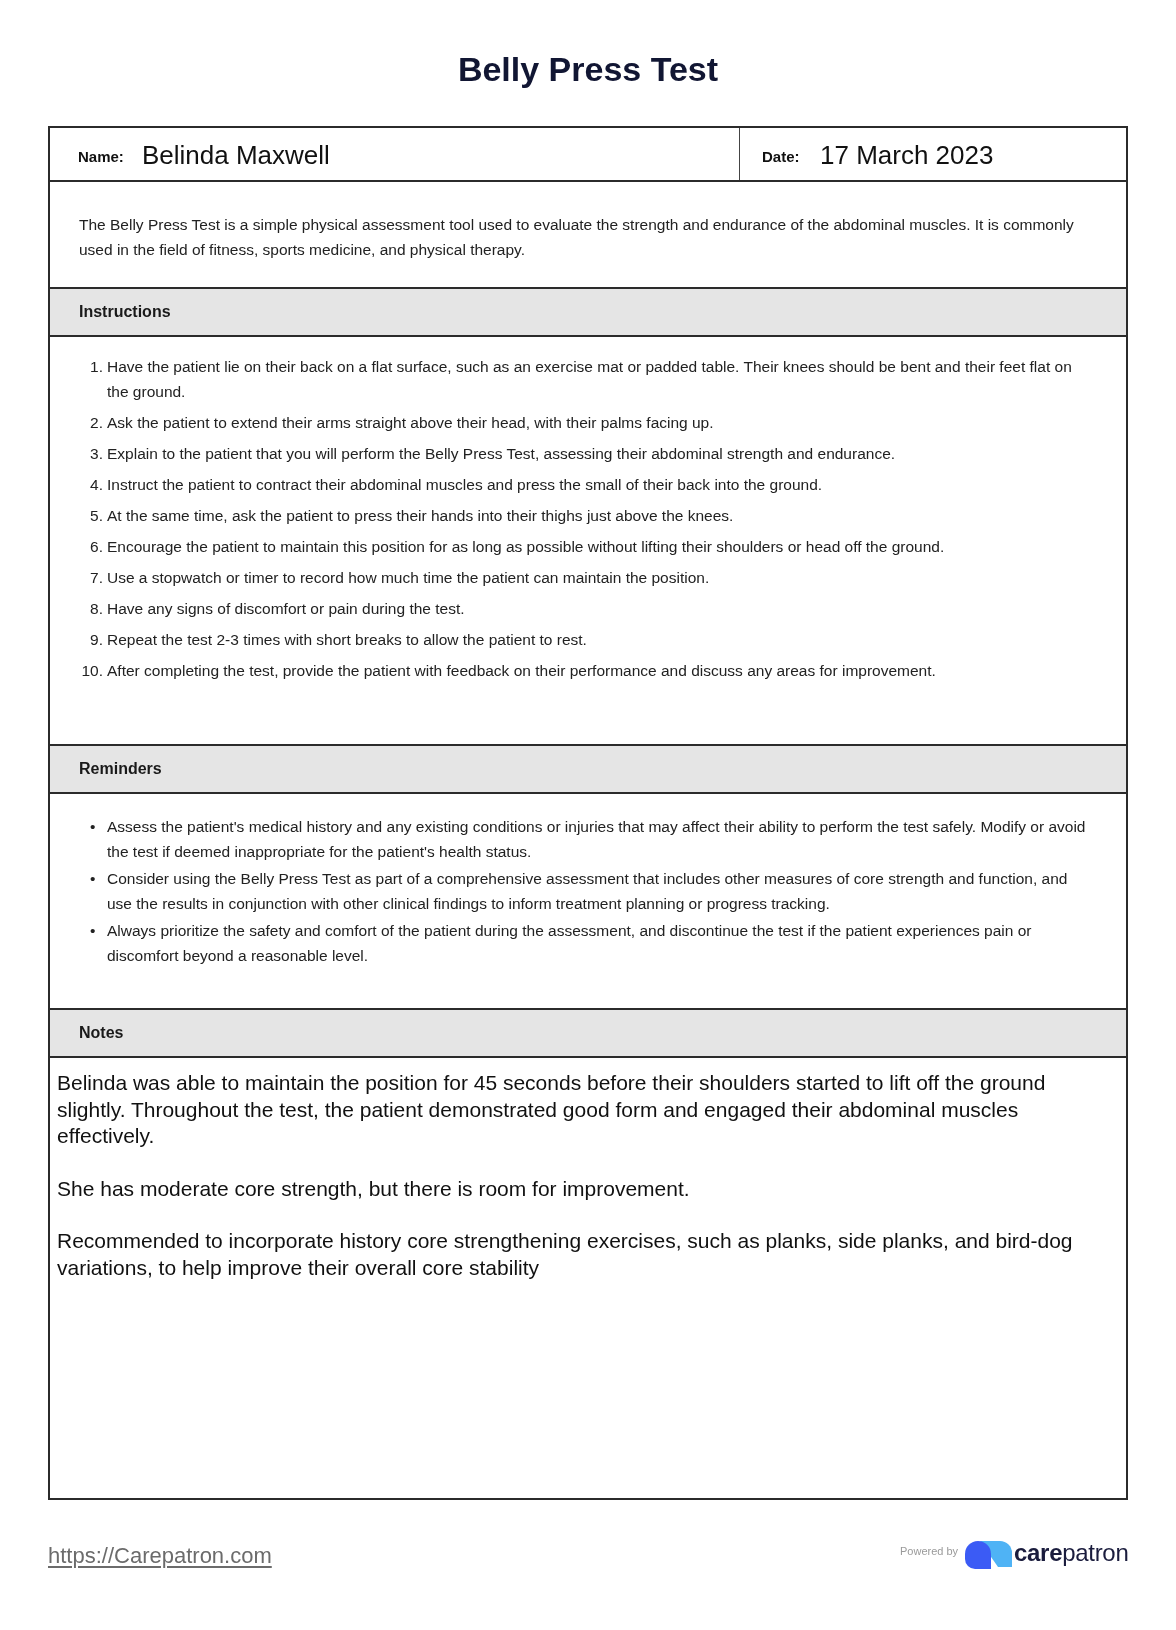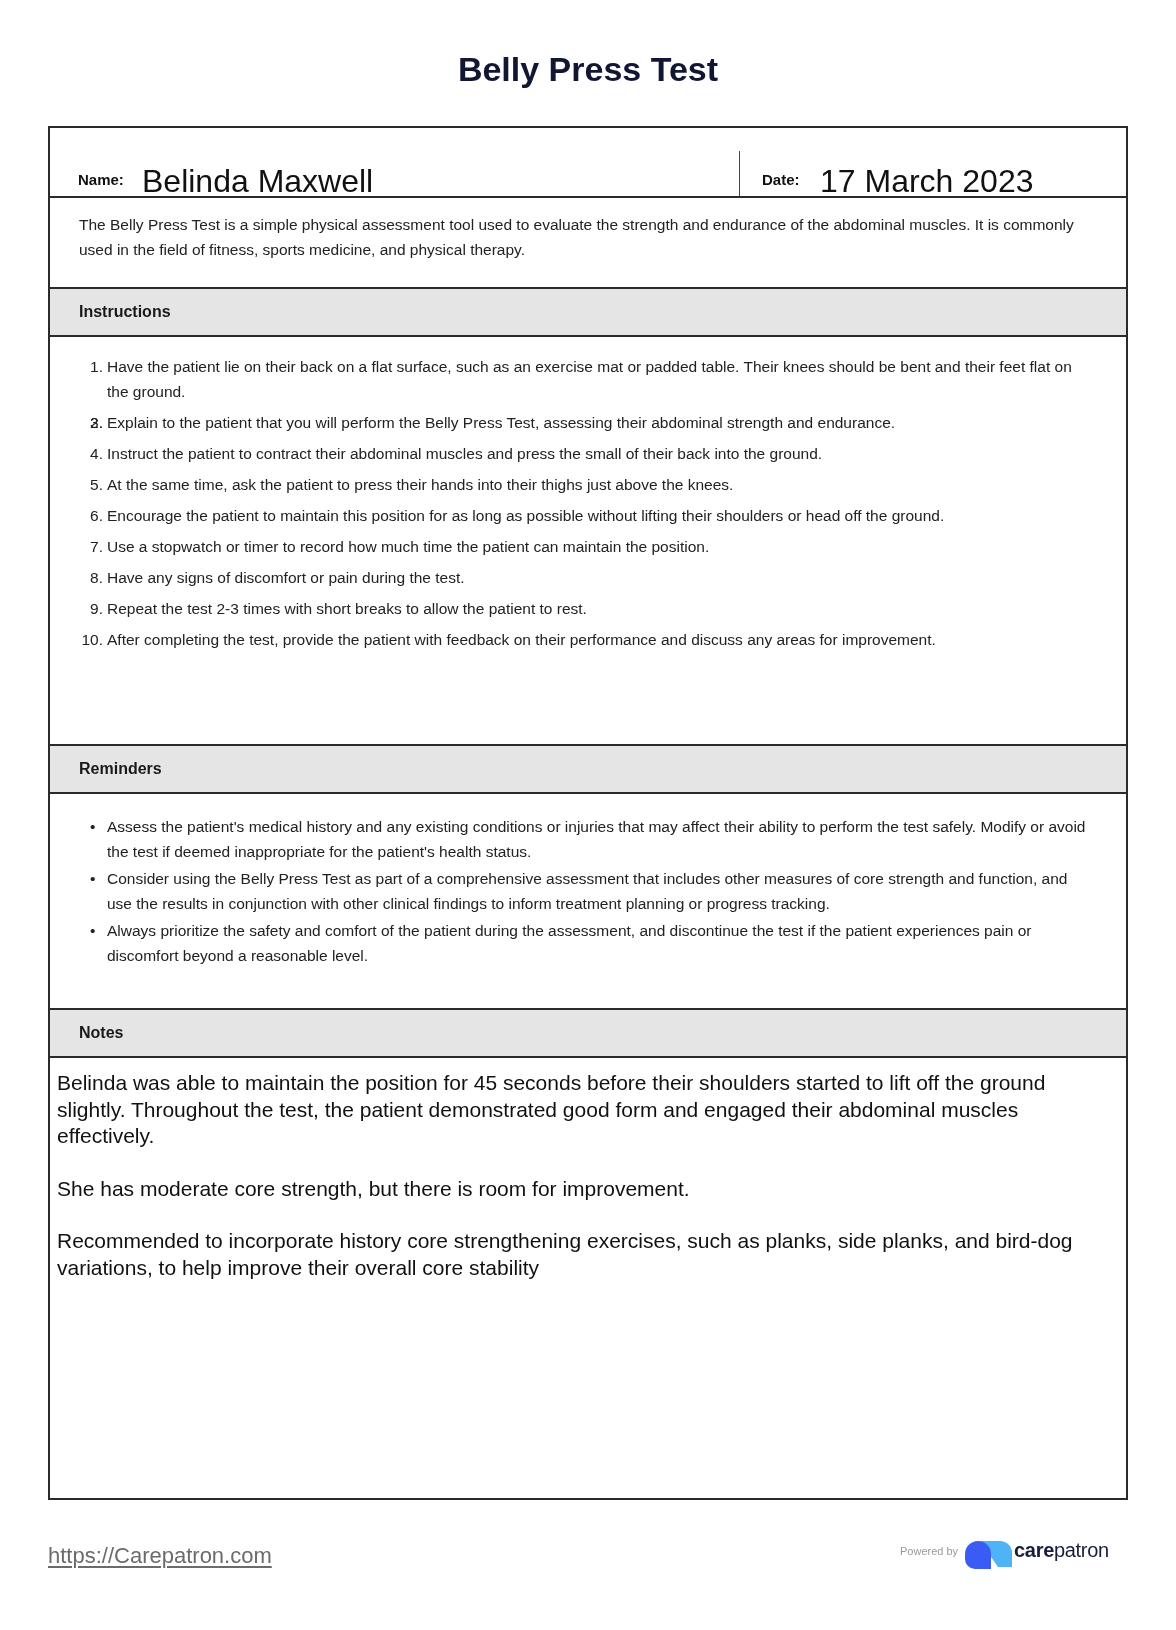--- a/index.html
+++ b/index.html
@@ -7,46 +7,46 @@
   body { position: relative; font-family: "Liberation Sans", sans-serif; color: #1e1e1e; }
   .title {
     position: absolute; left: 0; top: 50px; width: 1176px; text-align: center;
     font-size: 34px; font-weight: bold; color: #111633;
   }
   .form {
     position: absolute; left: 48px; top: 126px; width: 1080px; height: 1374px;
     border: 2px solid #2b2b2b;
   }
   .row { position: absolute; left: 0; width: 100%; }
-  .hdr-row { top: 0; height: 47px; border-bottom: 2px solid #2b2b2b; margin-top: 23px; }
+  .hdr-row { top: 0; height: 54px; border-bottom: 2px solid #2b2b2b; }
   .name-cell { position: absolute; left: 0; top: 0; width: 690px; height: 100%; border-right: 1.5px solid #444; }
   .date-cell { position: absolute; left: 690px; top: 0; right: 0; height: 100%; }
   .field-label { position: absolute; top: 20px; font-size: 15px; font-weight: bold; color: #111; }
-  .field-value { position: absolute; top: 12px; font-size: 32px; color: #111; }
+  .field-value { position: absolute; top: 12px; font-size: 26px; color: #111; }
   .desc { top: 59px; height: 102px; border-bottom: 2px solid #2b2b2b; padding: 25px 28px 0 29px;
           font-size: 15.5px; line-height: 25px; color: #222; }
   .sec-head { height: 48px; background: #e5e5e5; border-bottom: 2px solid #2b2b2b;
               padding: 14px 0 0 29px; font-size: 16px; font-weight: bold; color: #1a1a1a; }
   .sec-body { border-bottom: 2px solid #2b2b2b; }
   ol.steps { list-style: none; padding: 17px 30px 0 0; }
   ol.steps li { position: relative; padding-left: 57px; font-size: 15.5px; line-height: 25px; margin-bottom: 6px; color: #222; }
   ol.steps li .num { position: absolute; right: calc(100% - 53px); top: 0; text-align: right; }
   ul.rem { list-style: none; padding: 20px 30px 0 0; }
   ul.rem li { position: relative; padding-left: 57px; font-size: 15.5px; line-height: 25px; margin-bottom: 2px; color: #222; }
   ul.rem li .bul { position: absolute; left: 40px; top: 0; }
   .notes-body { padding: 12px 28px 0 7px; font-size: 21px; line-height: 26.5px; color: #111; }
   .notes-body p { margin-bottom: 26px; }
   .footer-link {
     position: absolute; left: 48px; top: 1543px; font-size: 22px; color: #6b6b6b;
     text-decoration: underline; text-underline-offset: 3px;
   }
   .brand { position: absolute; left: 900px; top: 1535px; width: 228px; height: 40px; }
   .powered { position: absolute; left: 0; top: 10px; font-size: 11px; color: #9a9a9a; }
   .logo-icon { position: absolute; left: 64px; top: 4px; width: 50px; height: 32px; }
-  .brand-name { position: absolute; left: 114px; top: 4px; font-size: 20px; color: #1a1c3d; letter-spacing: -0.3px; }
+  .brand-name { position: absolute; left: 114px; top: 4px; font-size: 24px; color: #1a1c3d; letter-spacing: -0.3px; }
   .brand-name b { font-weight: bold; }
 </style>
 </head>
 <body>
 
 <div class="title">Belly Press Test</div>
 
 <div class="form">
 
   <div class="row hdr-row">
@@ -59,21 +59,21 @@
       <span class="field-value" style="left:80px;">17 March 2023</span>
     </div>
   </div>
 
   <div class="row desc">The Belly Press Test is a simple physical assessment tool used to evaluate the strength and endurance of the abdominal muscles. It is commonly used in the field of fitness, sports medicine, and physical therapy.</div>
 
   <div class="row sec-head" style="top:161px;">Instructions</div>
   <div class="row sec-body" style="top:209px; height:409px;">
     <ol class="steps">
       <li><span class="num">1.</span><span>Have the patient lie on their back on a flat surface, such as an exercise mat or padded table. Their knees should be bent and their feet flat on the ground.</span></li>
-      <li><span class="num">2.</span></li>
+      <li><span class="num">2.</span><span>Ask the patient to extend their arms straight above their head, with their palms facing up.</span></li>
       <li><span class="num">3.</span><span>Explain to the patient that you will perform the Belly Press Test, assessing their abdominal strength and endurance.</span></li>
       <li><span class="num">4.</span><span>Instruct the patient to contract their abdominal muscles and press the small of their back into the ground.</span></li>
       <li><span class="num">5.</span><span>At the same time, ask the patient to press their hands into their thighs just above the knees.</span></li>
       <li><span class="num">6.</span><span>Encourage the patient to maintain this position for as long as possible without lifting their shoulders or head off the ground.</span></li>
       <li><span class="num">7.</span><span>Use a stopwatch or timer to record how much time the patient can maintain the position.</span></li>
       <li><span class="num">8.</span><span>Have any signs of discomfort or pain during the test.</span></li>
       <li><span class="num">9.</span><span>Repeat the test 2-3 times with short breaks to allow the patient to rest.</span></li>
       <li><span class="num">10.</span><span>After completing the test, provide the patient with feedback on their performance and discuss any areas for improvement.</span></li>
     </ol>
   </div>

